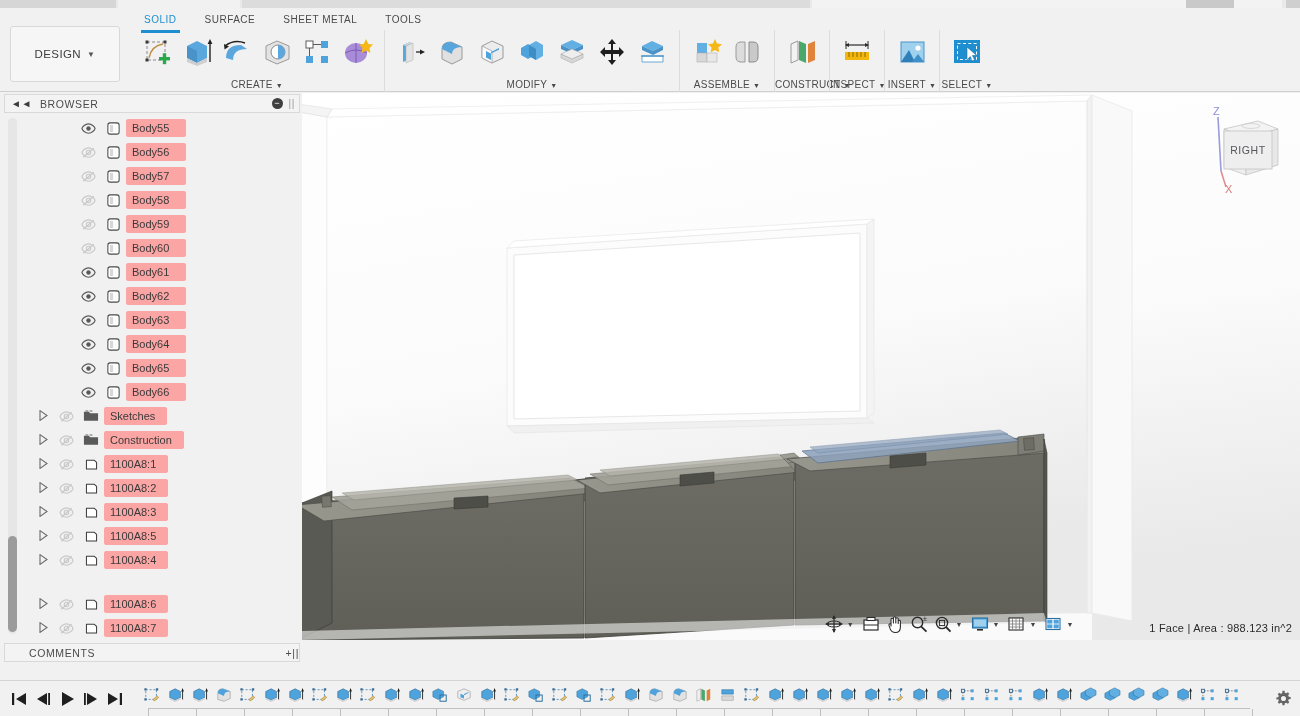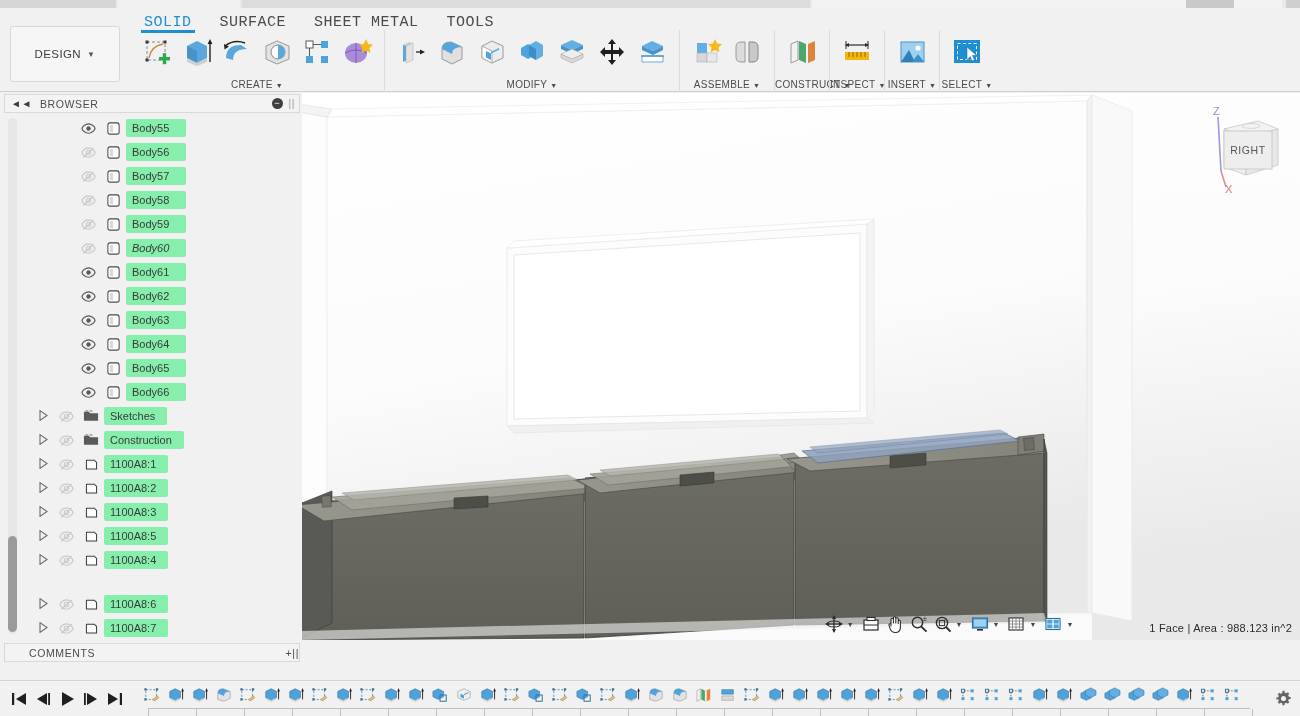--- a/index.html
+++ b/index.html
@@ -30,22 +30,22 @@
   .design-btn {
     position: absolute; left: 10px; top: 18px; width: 110px; height: 56px;
     border: 1px solid #d8d8d8; border-radius: 3px; background: #f6f6f6;
     display: flex; align-items: center; justify-content: center;
     font-size: 11.5px; color: #3c3c3c; letter-spacing: .4px; cursor: pointer; text-align: right;
   }
   .design-btn .caret { margin-left: 6px; font-size: 8px; color:#555; }
 
   .tabs { position: absolute; left: 130px; top: 0px; height: 24px; display: flex; gap: 0; }
   .rtab {
-    font-size: 15px; color: #4a4a4a; letter-spacing: .5px;
-    padding: 6px 14px 4px 14px; cursor: pointer; position: relative; font-family: Liberation Mono, monospace;
+    font-size: 10px; color: #4a4a4a; letter-spacing: .5px;
+    padding: 6px 14px 4px 14px; cursor: pointer; position: relative;
   }
   .rtab.active { color: #1d8fd1; }
   .rtab.active::after {
     content:""; position:absolute; left:11px; right:11px; bottom:-1px; height:3px; background:#1d8fd1;
   }
 
   .groups { position: absolute; left: 130px; top: 22px; height: 62px; display: flex; }
   .group { position: relative; padding: 0 9px; height: 62px; }
   .group + .group { border-left: 1px solid #dcdcdc; }
   .grow { display: flex; align-items: flex-start; gap: 4px; height: 42px; padding-top: 2px;}
@@ -81,21 +81,21 @@
   }
   .tnode {
     display:flex; align-items:center; height:24px; font-size:11px; color:#3a3a3a;
     cursor:pointer;
   }
   .tnode .arrow { width:22px; text-align:center; color:#6a6a6a; font-size:9px; }
   .tnode .arrow.empty { visibility:hidden; }
   .tnode .eye { width:24px; display:flex; align-items:center; justify-content:center; }
   .tnode .ico { width:26px; display:flex; align-items:center; justify-content:center; }
   .tnode .lbl {
-    background:#86efac; padding:3px 12px 3px 6px; border-radius:2px; min-width:60px;
+    background:#fca5a5; padding:3px 12px 3px 6px; border-radius:2px; min-width:60px;
   }
 
   .scrollbar {
     position:absolute; left:8px; top:118px; width:9px; height:516px;
     background:#e6e6e6; border-radius:5px;
   }
   .scrollbar .thumb {
     position:absolute; left:0; top: 418px; width:9px; height:96px;
     background:#9b9b9b; border-radius:5px; cursor:pointer;
   }
@@ -673,21 +673,21 @@
           </svg>
         </span>
         <span class="ico">
           <svg width="15" height="15" viewBox="0 0 16 16">
             <rect x="2" y="2" width="12" height="12" rx="2.4" fill="#fff" stroke="#4a4a4a" stroke-width="1.1"></rect>
             <rect x="4.2" y="4.2" width="3.4" height="7.6" fill="#d7d7d7"></rect>
           </svg>
         </span>
         <span class="lbl">Body59</span>
       </div>
-      <div class="tnode" style="padding-left: 50px; font-style: italic;">
+      <div class="tnode" style="padding-left: 50px;">
         <span class="arrow empty"><svg width="9" height="11" viewBox="0 0 9 11">
             <polygon points="1,0.6 8,5.5 1,10.4" fill="none" stroke="#6a6a6a" stroke-width="1.1"></polygon>
           </svg></span>
         <span class="eye">
           <svg width="15" height="15" viewBox="0 0 16 16">
             <path d="M8 3C4.4 3 1.6 6 1 8c.6 2 3.4 5 7 5s6.4-3 7-5c-.6-2-3.4-5-7-5z" fill="none" stroke="#c9c9c9" stroke-width="1.2"></path>
             <circle cx="8" cy="8" r="2.4" fill="none" stroke="#c9c9c9" stroke-width="1.1"></circle>
             <line x1="2.5" y1="13" x2="13.5" y2="3.5" stroke="#c9c9c9" stroke-width="1.3"></line>
           </svg>
         </span>

